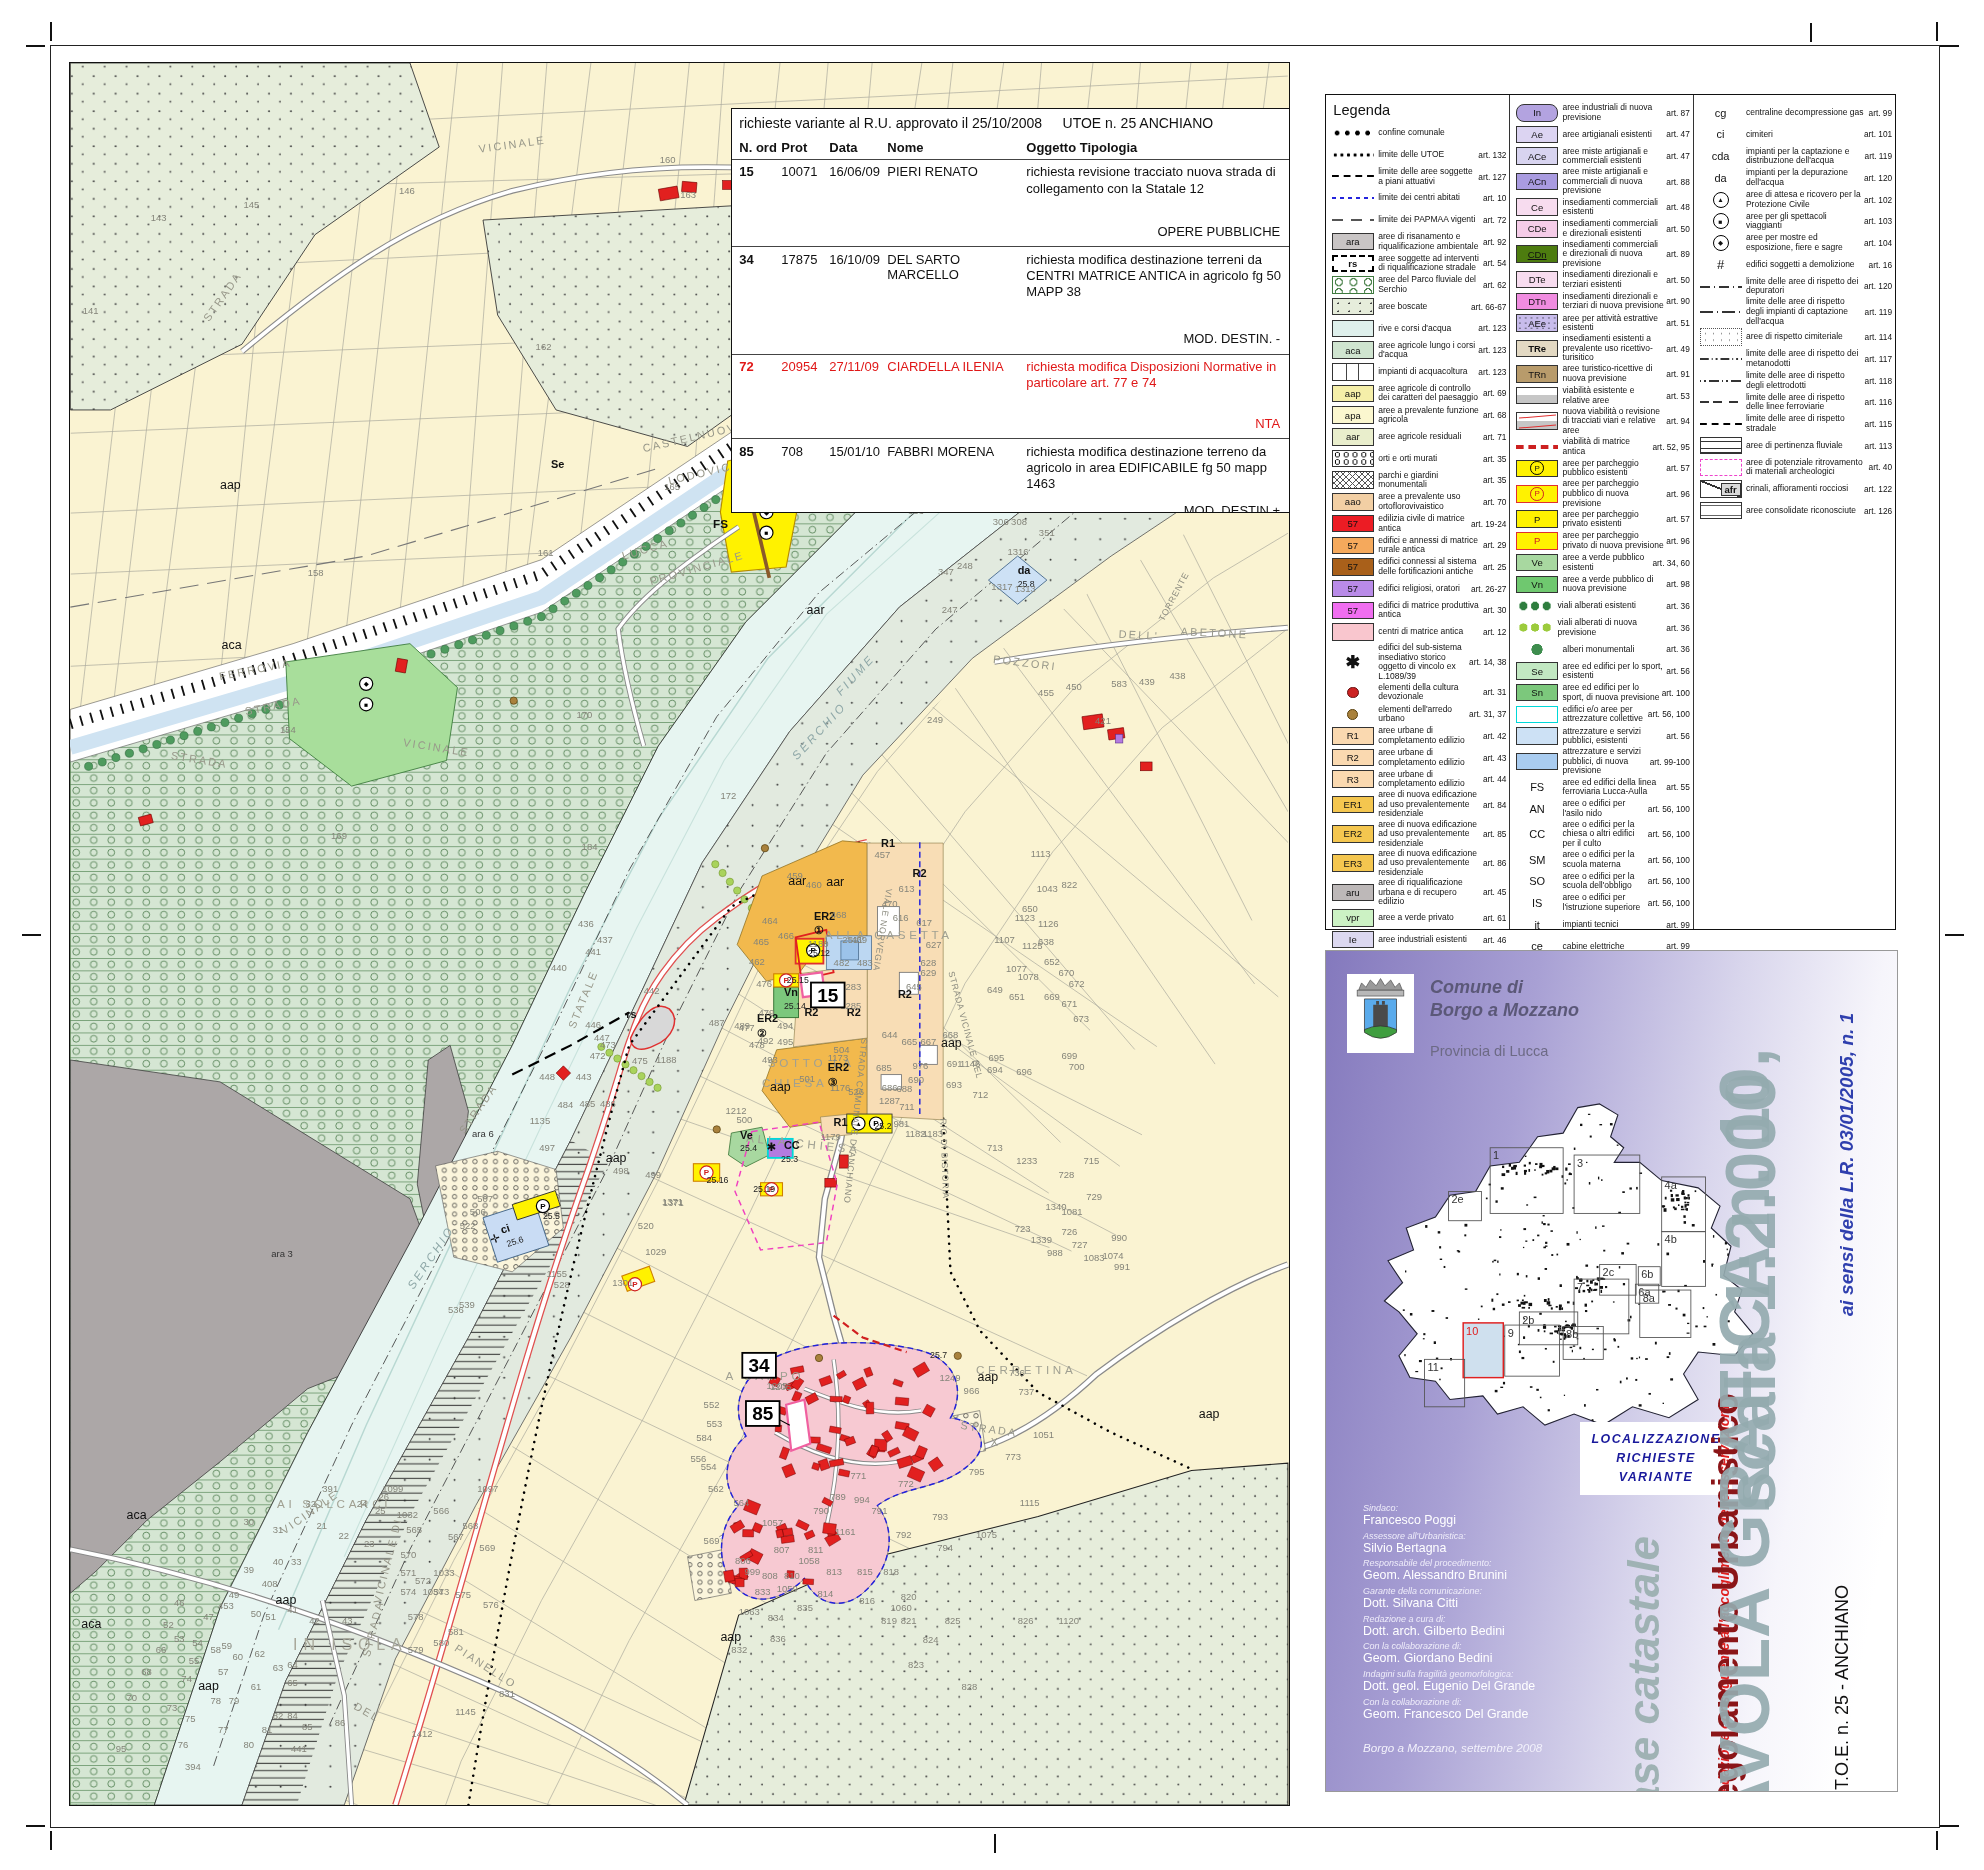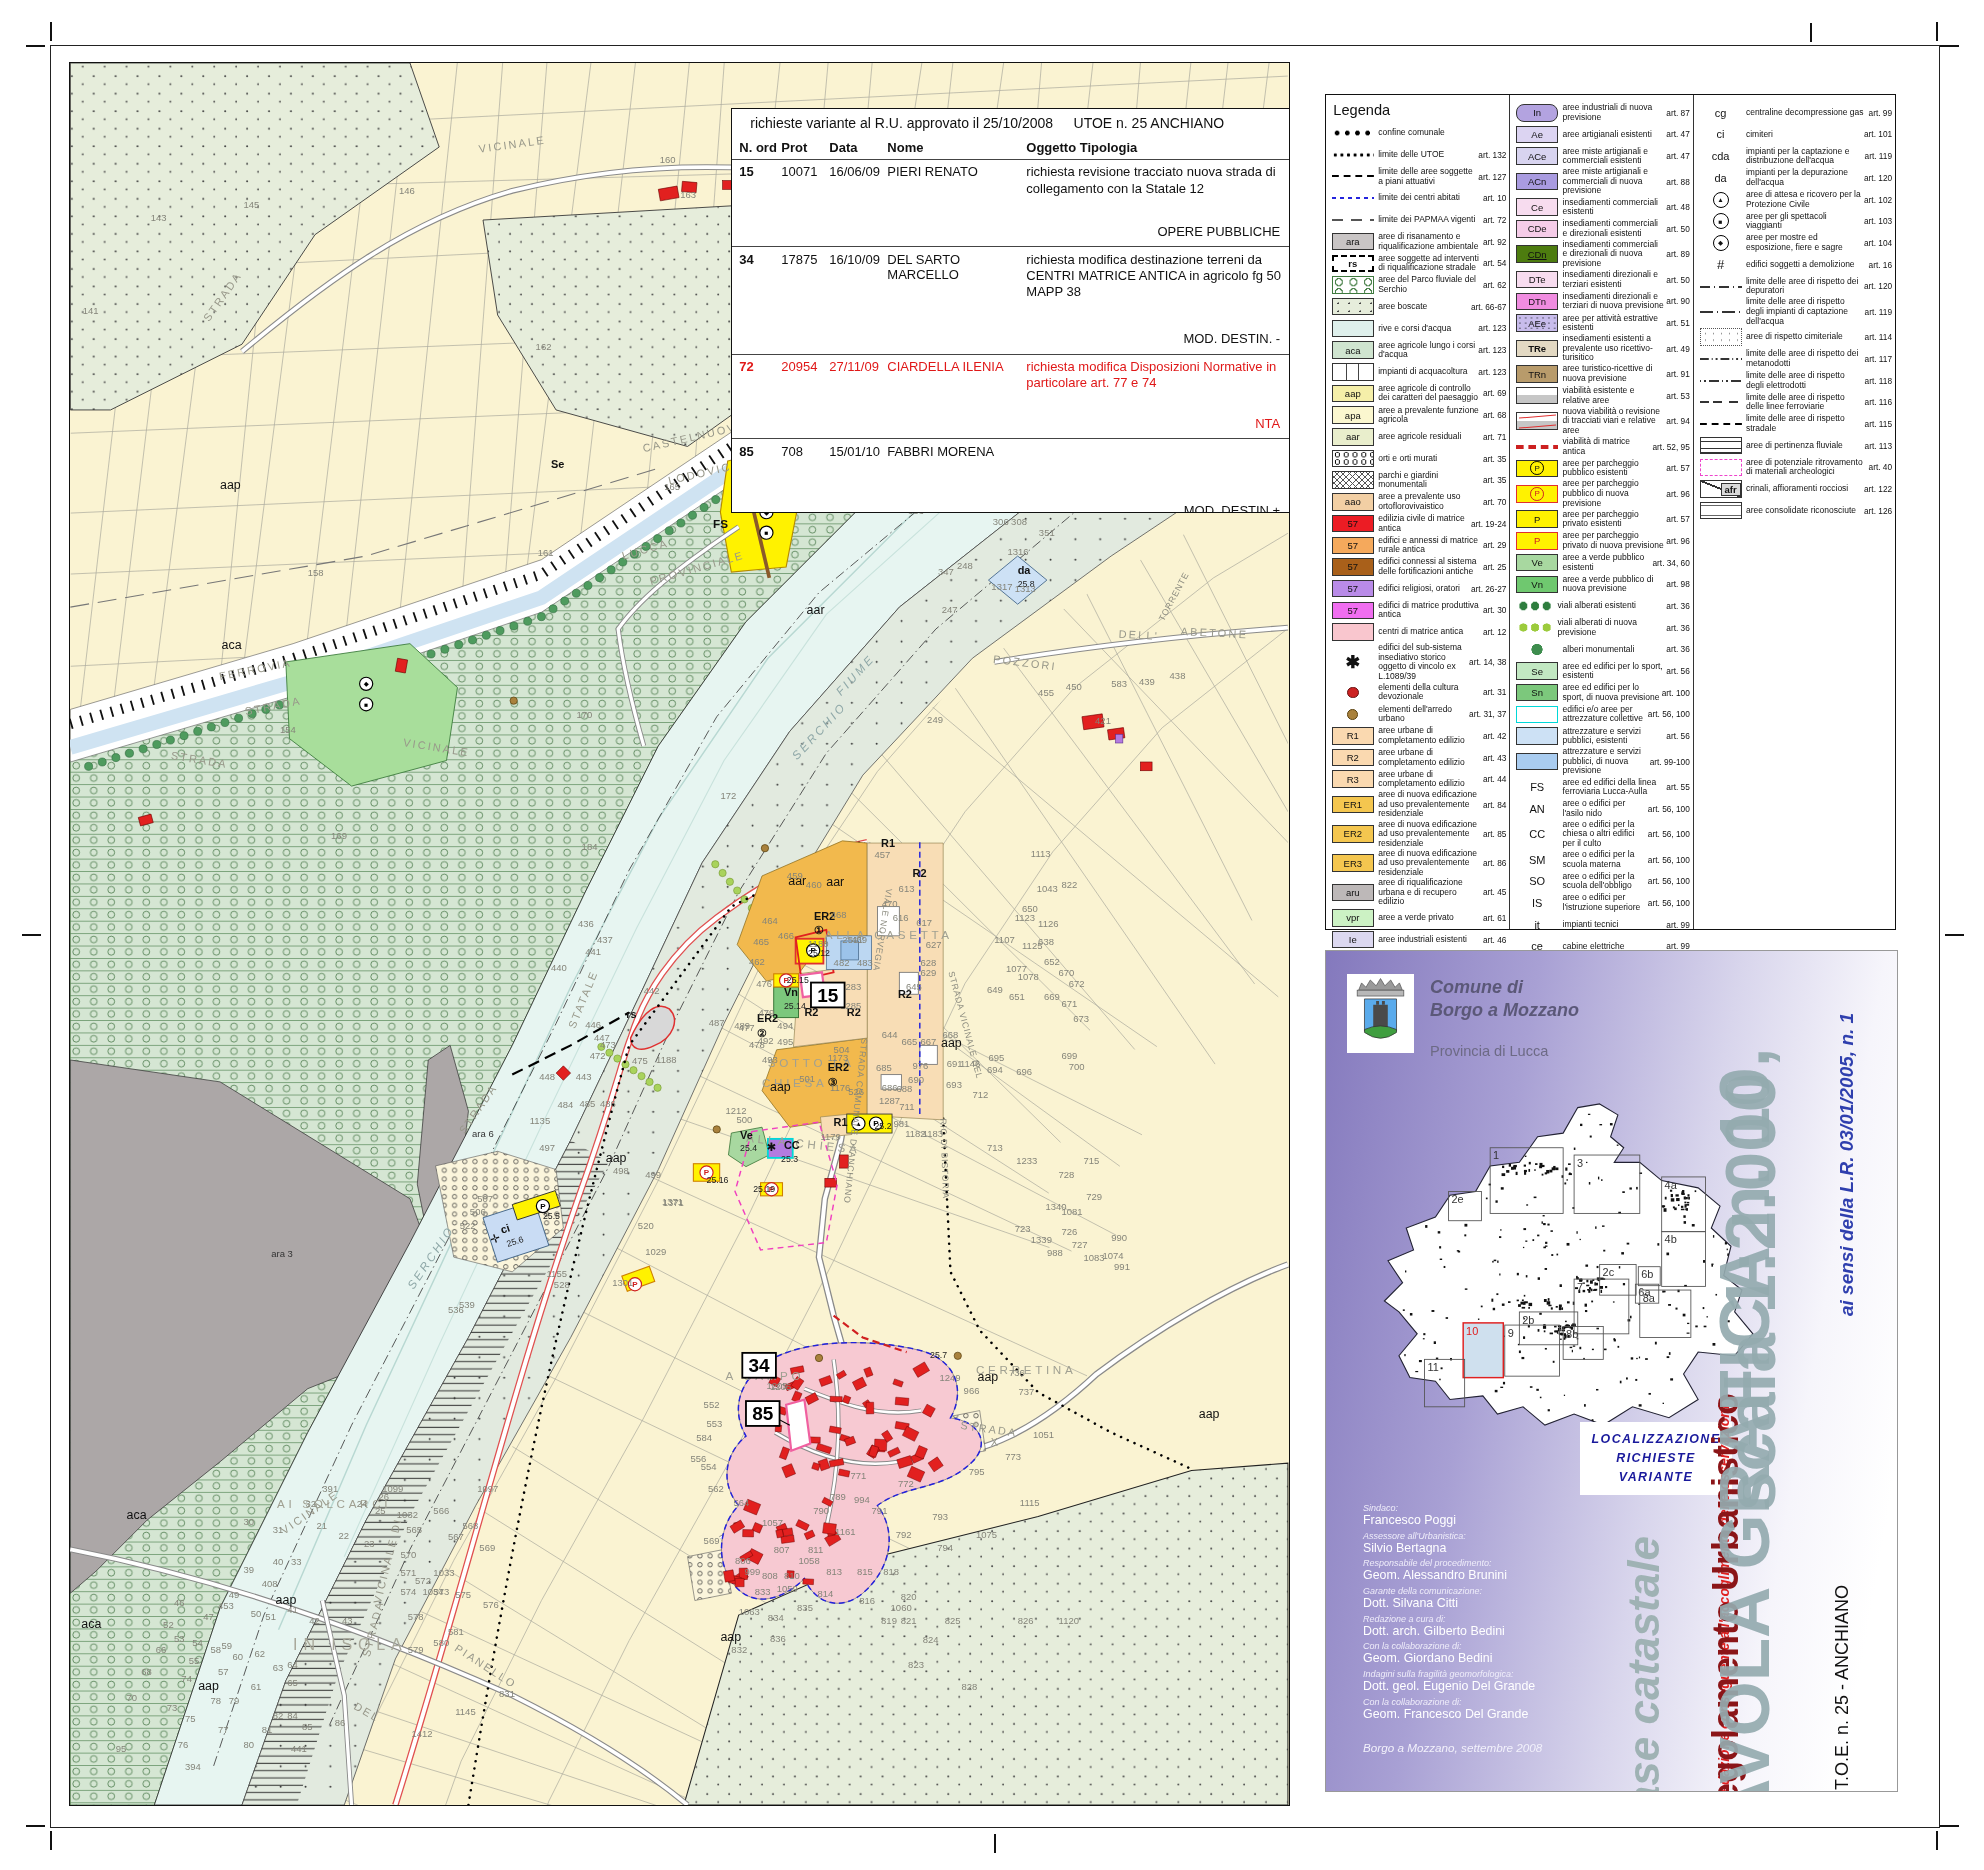--- a/index.html
+++ b/index.html
@@ -18,21 +18,21 @@
   #mapsvg .rd{font-size:15px;fill:#98988a;letter-spacing:3px;}
   #mapsvg .rds{font-size:12px;fill:#8a8a7e;letter-spacing:1px;}
   #mapsvg .pl{font-size:16px;fill:#a0a092;letter-spacing:5px;}
   #mapsvg .pl2{font-size:22px;fill:#a8a89a;letter-spacing:8px;}
   #mapsvg .wt{font-style:italic;font-size:16px;fill:#8fa8a8;letter-spacing:4px;}
   #mapsvg .fs{font-weight:bold;font-size:16px;fill:#111;}
   #mapsvg .st{font-size:16px;fill:#111;}
   #mapsvg .mk{font-weight:bold;font-size:26px;fill:#000;}
   
   #vtable{position:absolute;left:731px;top:108px;width:557px;height:403px;background:#fff;border:1.1px solid #111;font-size:13px;color:#111;overflow:hidden;}
-  #vtable .vt-title{padding:5.8px 7.3px 1.5px 7.3px;font-size:14px;margin-left:11px;}
+  #vtable .vt-title{padding:5.8px 7.3px 1.5px 7.3px;font-size:14px;}
   #vtable .vt-title span{margin-right:20.5px;}
   #vtable .vt-head{display:grid;grid-template-columns:42px 48px 58px 139px 1fr;font-weight:bold;padding:7.3px 7.3px 4.4px 7.3px;}
   .vrow{display:grid;grid-template-columns:42px 48px 58px 139px 1fr;border-top:0.7px solid #444;padding:4.4px 7.3px 0 7.3px;position:relative;}
   .vrow .ncol{font-weight:bold;}
   .vrow .ogg{line-height:1.25;}
   .vrow .tag{position:absolute;right:8.8px;bottom:7.3px;}
   .vrow.red{color:#e01818;}
   
   #legend{position:absolute;left:1325px;top:94px;width:571px;height:836px;background:#fff;border:1.1px solid #111;display:flex;box-sizing:border-box;}
   .lcol{width:184px;padding:7.3px 2.9px 2.9px 5.8px;box-sizing:border-box;}
@@ -1047,20 +1047,21 @@
           <div>27/11/09</div>
           <div>CIARDELLA ILENIA</div>
           <div class="ogg">richiesta modifica Disposizioni Normative in particolare art. 77 e 74</div>
           <div class="tag">NTA</div>
         </div>
         <div class="vrow" style="height: 82px;">
           <div class="ncol">85</div>
           <div>708</div>
           <div>15/01/10</div>
           <div>FABBRI MORENA</div>
+          <div class="ogg">richiesta modifica destinazione terreno da agricolo in area EDIFICABILE fg 50 mapp 1463</div>
           <div class="tag">MOD. DESTIN.+</div>
         </div>
       </div>
   </div>
 
   <div id="legend">
     <div class="lcol" id="lcol1">
       <h3>Legenda</h3>
     <div class="lrow">
           <div class="sym ln dots-lg">

